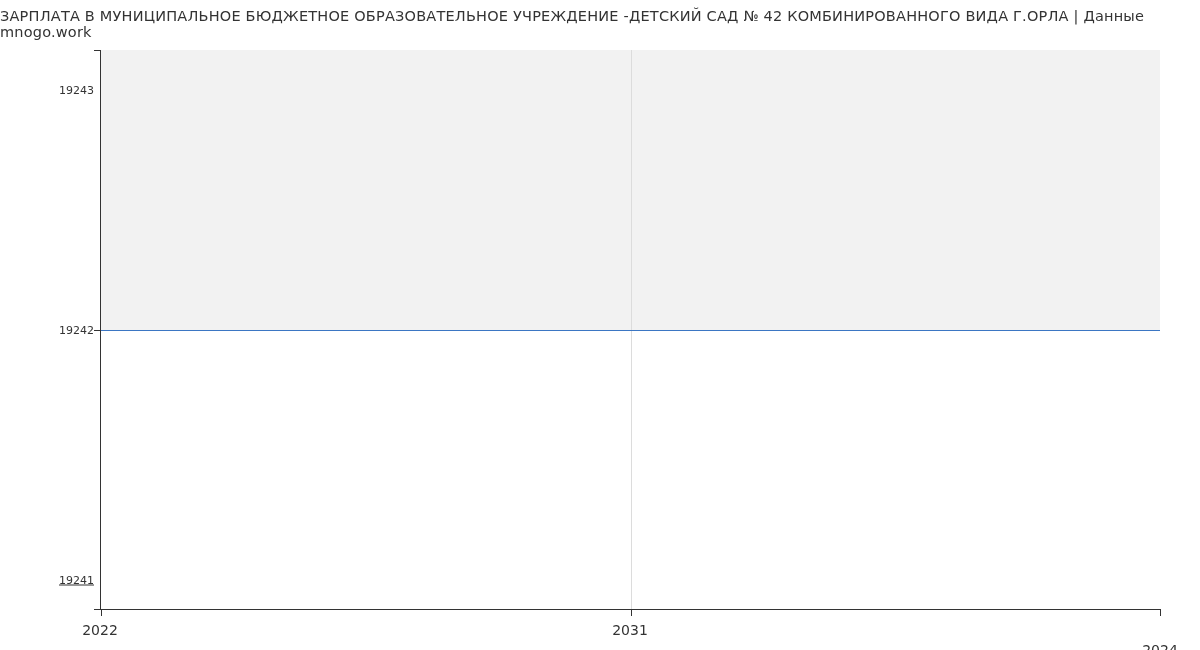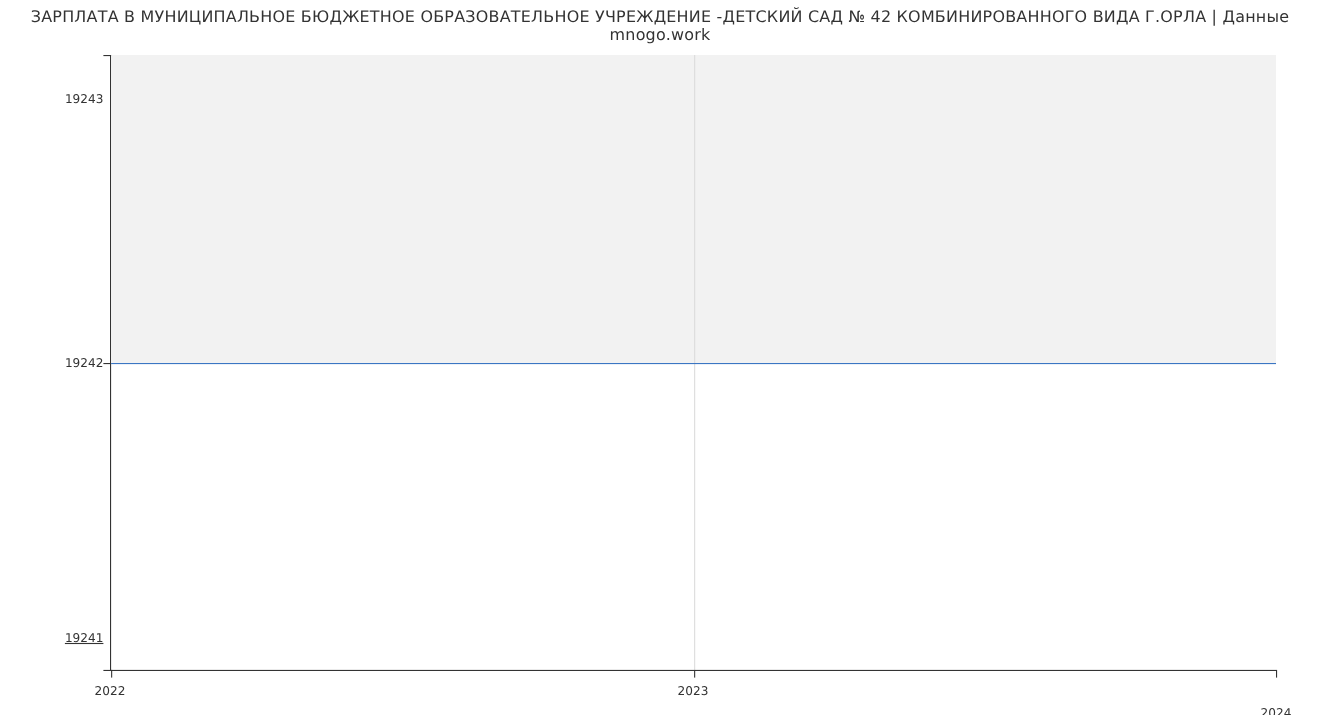--- a/index.html
+++ b/index.html
@@ -14,21 +14,21 @@
   .chart {
     position: relative;
     width: 1200px;
     height: 650px;
   }
   .title {
     position: absolute;
     top: 8px;
     left: 0;
     width: 1200px;
-    text-align: center;
+    text-align: left;
     font-size: 14.5px;
     color: #333333;
     font-weight: 400;
     letter-spacing: 0.2px;
   }
   .plot-area {
     position: absolute;
     left: 100px;
     top: 50px;
     width: 1060px;   
@@ -75,21 +75,21 @@
   .line {
     position: absolute;
     left: 0;
     width: 100%;
     height: 0;
     border-top: 1.5px solid #3b76c3;
   }
   
   .xlabel {
     position: absolute;
-    font-size: 11px;
+    font-size: 14px;
     color: #333333;
     transform: translateX(-50%);
   }
   .ylabel {
     position: absolute;
     font-size: 11px;
     color: #333333;
     text-align: right;
     transform: translateY(-50%);
   }
@@ -115,16 +115,16 @@
     <div class="ytick" style="top:0%;"></div>
 
     <div class="line" style="top:50%;"></div>
   </div>
 
   <div class="ylabel" style="left:50px; width:44px; top:580px;text-decoration:underline;">19241</div>
   <div class="ylabel" style="left:50px; width:44px; top:330px;">19242</div>
   <div class="ylabel" style="left:50px; width:44px; top:50px;margin-top:40px;">19243</div>
 
   <div class="xlabel" style="left:100px;  top:622px;">2022</div>
-  <div class="xlabel" style="left:630px;  top:622px;">2023</div>
+  <div class="xlabel" style="left:630px;  top:622px;">2031</div>
   <div class="xlabel" style="left:1160px; top:622px;margin-top:20px;">2024</div>
 
 </div>
 
 </body></html>

